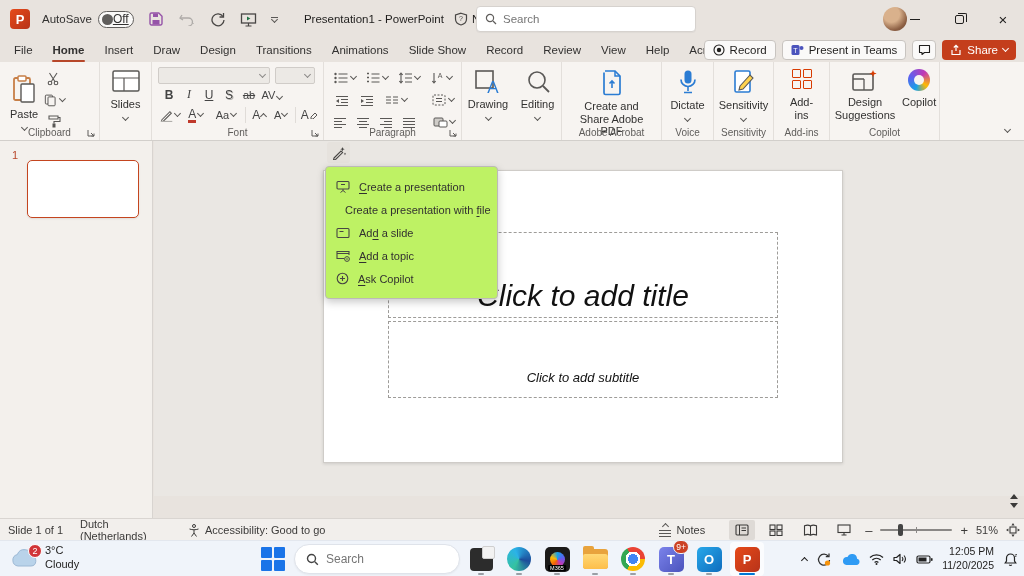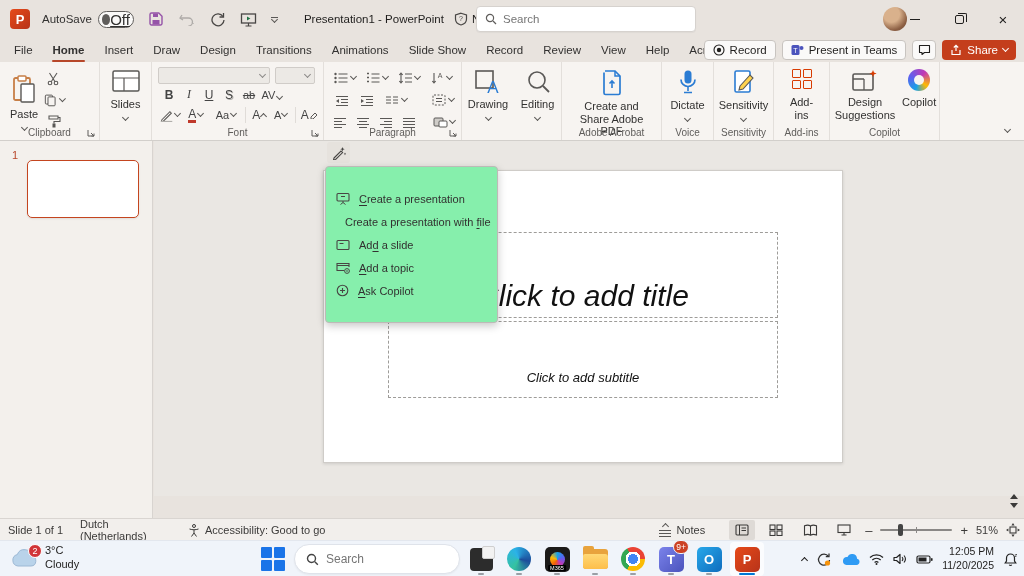--- a/index.html
+++ b/index.html
@@ -12,21 +12,21 @@
   
   .chev { display:inline-block; width:5px; height:5px; border-right:1px solid #5a5856; border-bottom:1px solid #5a5856; transform:rotate(45deg); margin-top:-3px; }
   .chev.up { transform:rotate(-135deg); margin-top:2px; }
 
   
   .titlebar { position:absolute; left:0; top:0; width:1024px; height:38px; background:#e8e3de; display:flex; align-items:center; }
   .ppt-logo { width:20px; height:20px; border-radius:4px; background:linear-gradient(135deg,#e64a19,#b7331a); color:#fff; font-weight:bold; font-size:13px; display:flex; align-items:center; justify-content:center; margin-left:10px; }
   .autosave { margin-left:12px; font-size:11.5px; color:#323130; }
   .toggle { width:36px; height:17px; border:1px solid #605e5c; border-radius:9px; background:#faf9f8; display:flex; align-items:center; margin-left:6px; padding:0 3px; }
   .knob { width:11px; height:11px; border-radius:50%; background:#605e5c; }
-  .toggle-state { font-size:15px; color:#323130;text-decoration:underline; }
+  .toggle-state { font-size:12px; color:#323130;text-decoration:underline; }
   .qat-btn { margin-left:14px; display:flex; align-items:center; }
   .qat-chevron { display:flex; flex-direction:column; align-items:center; margin-left:14px; }
   .qat-chevron .bar { width:7px; height:1px; background:#5a5856; margin-bottom:2px; }
   .doc-title { margin-left:26px; font-size:11.5px; color:#1f1e1d; white-space:nowrap; }
   .no-label { margin-left:10px; display:flex; align-items:center; gap:4px; font-size:11.5px; color:#1f1e1d; }
   .tsearch { position:absolute; left:476px; top:6px; width:220px; height:26px; background:#fff; border:1px solid #d6d2ce; border-radius:4px; display:flex; align-items:center; padding:0 8px; gap:6px; box-shadow:0 1px 1px rgba(0,0,0,.04); }
   .tsearch input { border:none; outline:none; background:transparent; font:11.5px "Liberation Sans",sans-serif; color:#605e5c; width:160px; }
   .win-ctrl { position:absolute; top:0; height:38px; display:flex; align-items:center; justify-content:center; width:42px; color:#1f1e1d; }
   .avatar { position:absolute; left:883px; top:7px; width:24px; height:24px; border-radius:50%; background:radial-gradient(circle at 35% 30%, #d9b18c 0 35%, #8c5f43 70%, #6e4a35); }
   .min-glyph { width:10px; height:1px; background:#1f1e1d; }
@@ -66,21 +66,21 @@
   .slide-num { position:absolute; left:12px; top:8px; font-size:11px; color:#b7472a; }
   .thumb { position:absolute; left:27px; top:19px; width:112px; height:58px; background:#fff; border:1.5px solid #c4451f; border-radius:5px; box-shadow:0 1px 2px rgba(0,0,0,.08); }
   .canvas { position:absolute; left:154px; top:141px; width:870px; height:355px; background:#eae7e3; }
   .slide { position:absolute; left:323px; top:170px; width:520px; height:293px; background:#fff; border:1px solid #cfccc8; box-shadow:0 1px 3px rgba(0,0,0,.12); }
   .ph { position:absolute; border:1px dashed #9e9c99; display:flex; justify-content:center;font-style:italic; }
   .ph-title { left:388px; top:232px; width:390px; height:86px; align-items:flex-end; padding-bottom:4px; }
   .ph-title span { font-size:30px; color:#111; }
   .ph-sub { left:388px; top:321px; width:390px; height:77px; align-items:flex-start; padding-top:7px; }
   .ph-sub span { font-size:13px; color:#111;margin-top:41px; }
   .copilot-fab { position:absolute; left:327px; top:142px; width:23px; height:21px; background:#e6e2dd; border-radius:3px; display:flex; align-items:center; justify-content:center; }
-  .cmenu { position:absolute; left:325px; top:166px; width:173px; background:#86efac; border:1px solid #bdbab7; border-radius:4px; box-shadow:0 3px 8px rgba(0,0,0,.22); padding:20px 0; }
+  .cmenu { position:absolute; left:325px; top:166px; width:173px; background:#bef264; border:1px solid #bdbab7; border-radius:4px; box-shadow:0 3px 8px rgba(0,0,0,.22); padding:8px 0; }
   .cmenu-item { height:23px; display:flex; align-items:center; gap:9px; padding:0 10px; font-size:11px; color:#323130; white-space:nowrap; }
   .mn { text-decoration:underline; text-underline-offset:2px; }
   .scroll-arrows { position:absolute; right:5px; bottom:4px; display:flex; flex-direction:column; gap:4px; }
   .tri-up { width:0; height:0; border-left:4px solid transparent; border-right:4px solid transparent; border-bottom:5px solid #3b3a39; }
   .tri-down { width:0; height:0; border-left:4px solid transparent; border-right:4px solid transparent; border-top:5px solid #3b3a39; }
   .notes-bar { position:absolute; left:154px; top:496px; width:870px; height:22px; background:#f1eeea; border-top:1px solid #dcd8d4; display:flex; align-items:center; padding-left:16px; font-size:12px; color:#404040; }
 
   
   .statusbar { position:absolute; left:0; top:518px; width:1024px; height:22px; background:#f2efec; border-top:1px solid #d9d5d1; font-size:11px; color:#3b3a39; }
   .sb-left { position:absolute; left:8px; top:0; height:22px; display:flex; align-items:center; gap:0; }

